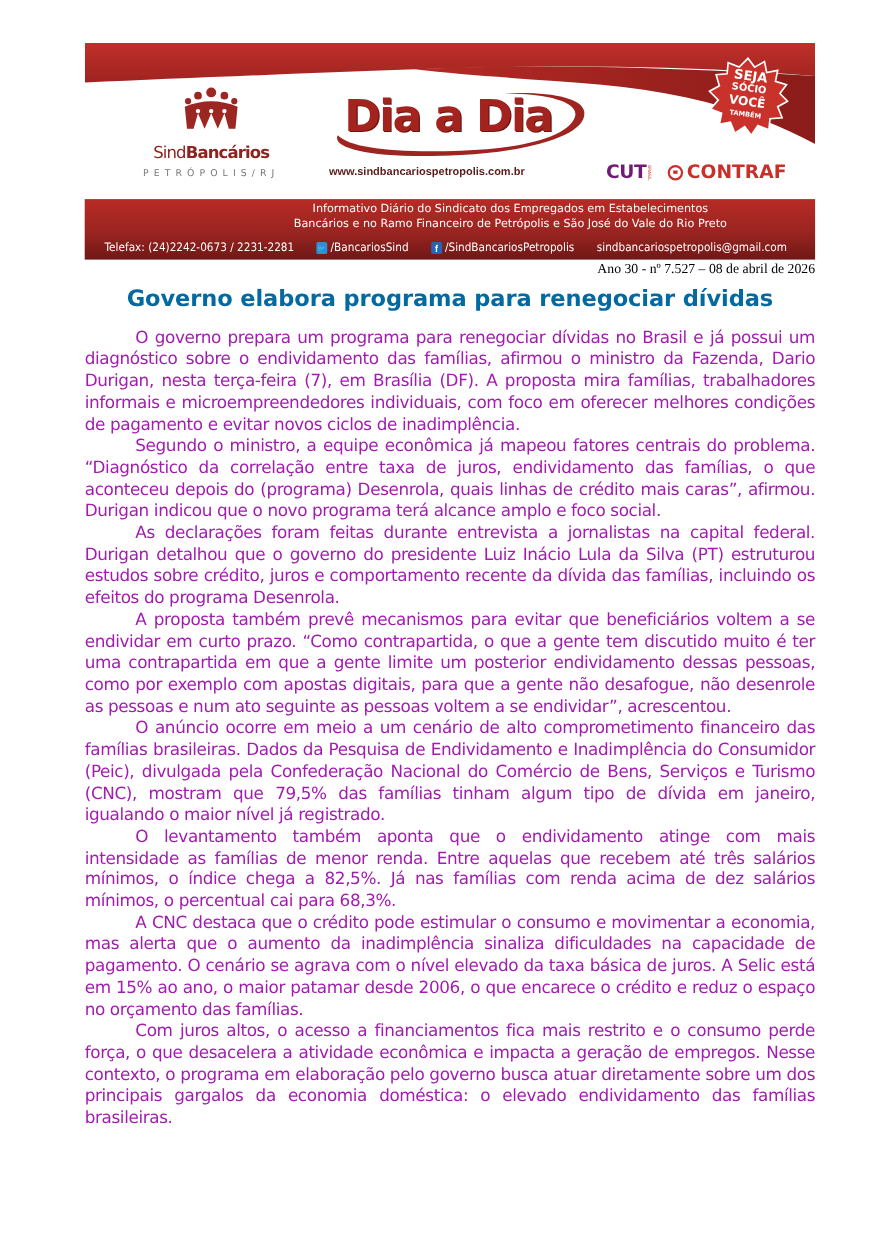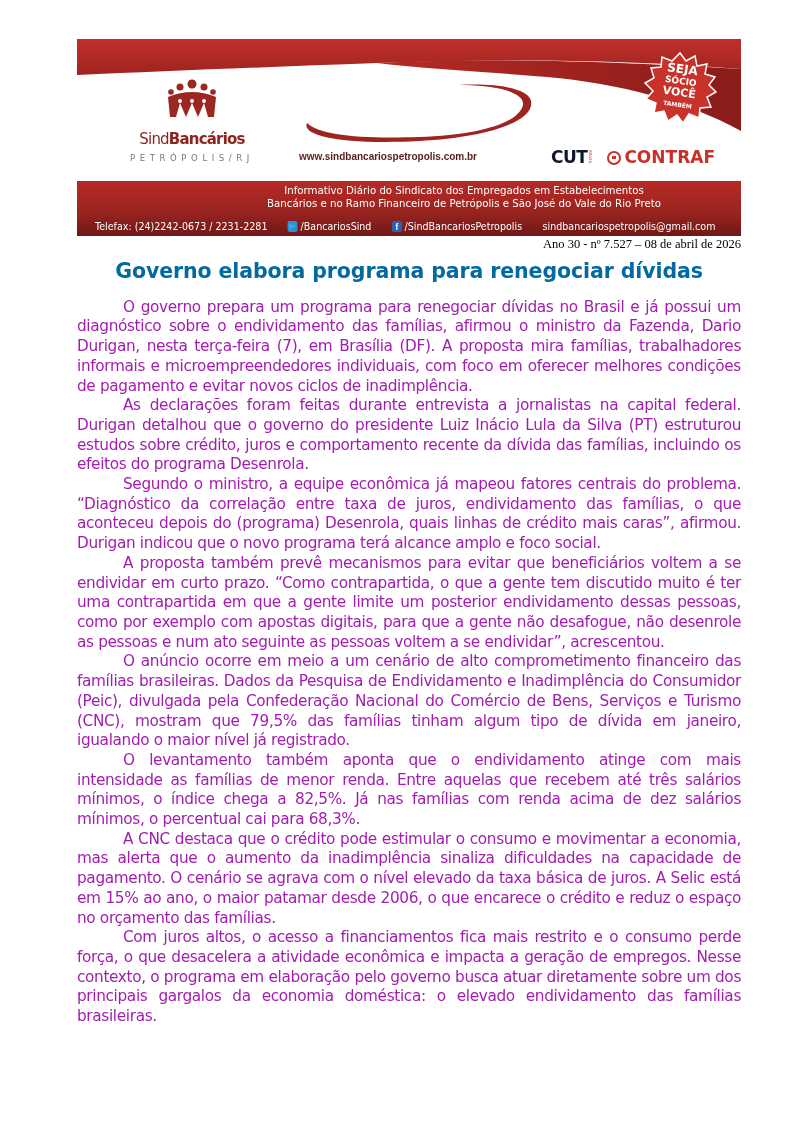--- a/index.html
+++ b/index.html
@@ -22,21 +22,21 @@
 
   .badge { position:absolute; left:566px; top:12px; width:74px; height:74px; }
   .badge svg { position:absolute; left:0; top:0; }
   .badge-text { position:absolute; left:0; top:12px; width:74px; text-align:center; color:#fff; font-family:"DejaVu Sans", sans-serif; font-weight:bold; transform:rotate(8deg); line-height:12px; }
   .badge-text .l1 { font-size:12px; display:block; }
   .badge-text .l2 { font-size:9px; display:block; }
   .badge-text .l3 { font-size:11px; display:block; }
   .badge-text .l4 { font-size:6px; display:block; }
 
   .partners { position:absolute; left:474px; top:108px; height:22px; white-space:nowrap; }
-  .cut { font-family:"DejaVu Sans", sans-serif; font-weight:bold; font-size:17px; color:#0f172a; letter-spacing:-0.5px; vertical-align:middle; }
+  .cut { font-family:"DejaVu Sans", sans-serif; font-weight:bold; font-size:17px; color:#701a75; letter-spacing:-0.5px; vertical-align:middle; }
   .cut-sub { display:inline-block; font-size:4px; color:#c9302a; writing-mode:vertical-rl; vertical-align:middle; margin-left:1px; font-family:"DejaVu Sans", sans-serif; }
   .contraf { font-family:"DejaVu Sans", sans-serif; font-weight:bold; font-size:17px; color:#c9302a; margin-left:10px; vertical-align:middle; }
   .contraf-icon { display:inline-block; width:14px; height:14px; border:2.5px solid #c9302a; border-radius:50%; box-sizing:border-box; vertical-align:middle; position:relative; margin-right:3px; }
   .contraf-icon::after { content:""; position:absolute; left:3px; top:3px; width:4px; height:3px; background:#c9302a; }
 
   .band { width:664px; height:55px; background:linear-gradient(180deg,#b72b26 0%,#9a2420 55%,#6f1816 100%); position:relative; }
   .band-line { position:absolute; right:0; width:570px; text-align:center; font-family:"DejaVu Sans", sans-serif; font-size:10.2px; color:#ffffff; white-space:nowrap; line-height:13px; }
   .band-line.l1 { top:3px; right:-8px; }
   .band-line.l2 { top:16px; right:-8px; }
   .contact-row { position:absolute; left:18px; top:37px; font-family:"DejaVu Sans", sans-serif; font-size:10.6px; color:#ffffff; white-space:nowrap; line-height:14px; transform:scaleX(0.9); transform-origin:left; }
@@ -87,20 +87,21 @@
         <circle cx="38" cy="22" r="2" fill="#fff"></circle>
       </svg>
       <div class="logo-name"><span>Sind</span><b>Bancários</b></div>
       <div class="logo-city">PETRÓPOLIS/RJ</div>
     </div>
 
     <div class="brand">
       <svg width="240" height="68" viewBox="0 0 240 68">
         <path d="M8 44 C2 56 40 66 120 62 C190 58 236 42 232 22 C230 10 200 4 160 6 C200 6 226 14 224 26 C220 44 180 56 120 58 C60 60 20 56 8 44 Z" fill="#9e2420"></path>
       </svg>
+      <div class="brand-title">Dia a Dia</div>
     </div>
     <div class="website">www.sindbancariospetropolis.com.br</div>
 
     <div class="badge">
       <svg width="74" height="74" viewBox="0 0 74 74">
         <polygon fill="#c9312b" stroke="#ffffff" stroke-width="1.5" points="37,2 43,10 52,5 54,15 64,13 62,23 72,26 66,34 73,41 64,46 68,56 57,57 56,67 46,63 40,72 34,64 25,70 21,60 11,62 13,52 3,48 10,40 2,32 11,27 8,17 18,16 19,6 29,10"></polygon>
       </svg>
       <div class="badge-text">
         <span class="l1">SEJA</span>
         <span class="l2">SÓCIO</span>
@@ -127,21 +128,21 @@
       <span style="width:16px"></span>
       <span>sindbancariospetropolis@gmail.com</span>
     </div>
   </div>
 
   <div class="issue">Ano 30 - nº 7.527 – 08 de abril de 2026</div>
 
   <h1 class="title">Governo elabora programa para renegociar dívidas</h1>
   <div class="body">
     <p>O governo prepara um programa para renegociar dívidas no Brasil e já possui um diagnóstico sobre o endividamento das famílias, afirmou o ministro da Fazenda, Dario Durigan, nesta terça-feira (7), em Brasília (DF). A proposta mira famílias, trabalhadores informais e microempreendedores individuais, com foco em oferecer melhores condições de pagamento e evitar novos ciclos de inadimplência.</p>
+    <p>Segundo o ministro, a equipe econômica já mapeou fatores centrais do problema. “Diagnóstico da correlação entre taxa de juros, endividamento das famílias, o que aconteceu depois do (programa) Desenrola, quais linhas de crédito mais caras”, afirmou. Durigan indicou que o novo programa terá alcance amplo e foco social.</p>
     <p>As declarações foram feitas durante entrevista a jornalistas na capital federal. Durigan detalhou que o governo do presidente Luiz Inácio Lula da Silva (PT) estruturou estudos sobre crédito, juros e comportamento recente da dívida das famílias, incluindo os efeitos do programa Desenrola.</p>
-    <p>Segundo o ministro, a equipe econômica já mapeou fatores centrais do problema. “Diagnóstico da correlação entre taxa de juros, endividamento das famílias, o que aconteceu depois do (programa) Desenrola, quais linhas de crédito mais caras”, afirmou. Durigan indicou que o novo programa terá alcance amplo e foco social.</p>
     <p>A proposta também prevê mecanismos para evitar que beneficiários voltem a se endividar em curto prazo. “Como contrapartida, o que a gente tem discutido muito é ter uma contrapartida em que a gente limite um posterior endividamento dessas pessoas, como por exemplo com apostas digitais, para que a gente não desafogue, não desenrole as pessoas e num ato seguinte as pessoas voltem a se endividar”, acrescentou.</p>
     <p>O anúncio ocorre em meio a um cenário de alto comprometimento financeiro das famílias brasileiras. Dados da Pesquisa de Endividamento e Inadimplência do Consumidor (Peic), divulgada pela Confederação Nacional do Comércio de Bens, Serviços e Turismo (CNC), mostram que 79,5% das famílias tinham algum tipo de dívida em janeiro, igualando o maior nível já registrado.</p>
     <p>O levantamento também aponta que o endividamento atinge com mais intensidade as famílias de menor renda. Entre aquelas que recebem até três salários mínimos, o índice chega a 82,5%. Já nas famílias com renda acima de dez salários mínimos, o percentual cai para 68,3%.</p>
     <p>A CNC destaca que o crédito pode estimular o consumo e movimentar a economia, mas alerta que o aumento da inadimplência sinaliza dificuldades na capacidade de pagamento. O cenário se agrava com o nível elevado da taxa básica de juros. A Selic está em 15% ao ano, o maior patamar desde 2006, o que encarece o crédito e reduz o espaço no orçamento das famílias.</p>
     <p>Com juros altos, o acesso a financiamentos fica mais restrito e o consumo perde força, o que desacelera a atividade econômica e impacta a geração de empregos. Nesse contexto, o programa em elaboração pelo governo busca atuar diretamente sobre um dos principais gargalos da economia doméstica: o elevado endividamento das famílias brasileiras.</p>
   </div>
 </div>
 
 </body></html>

